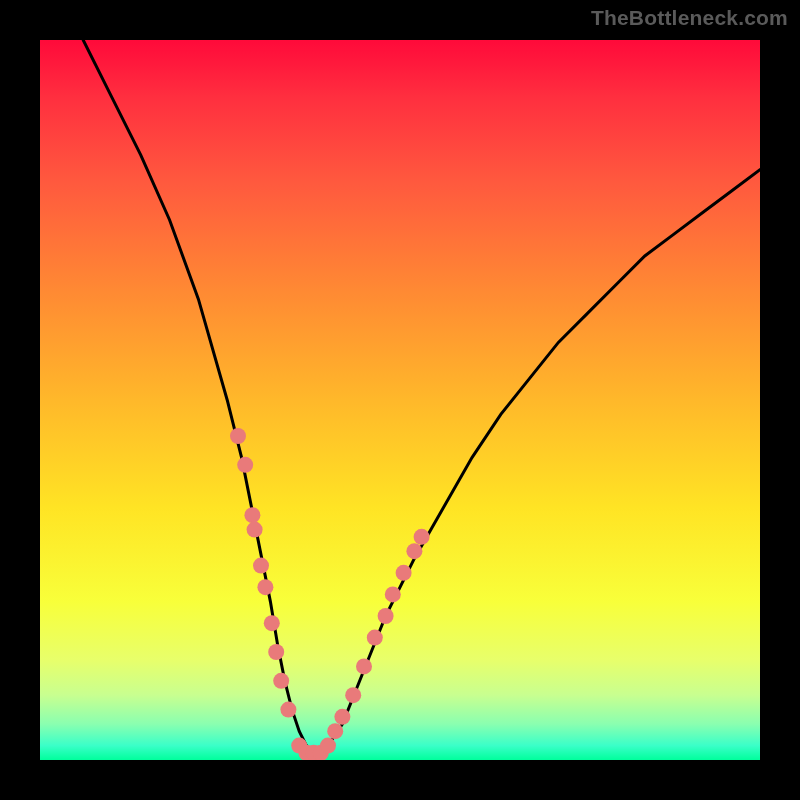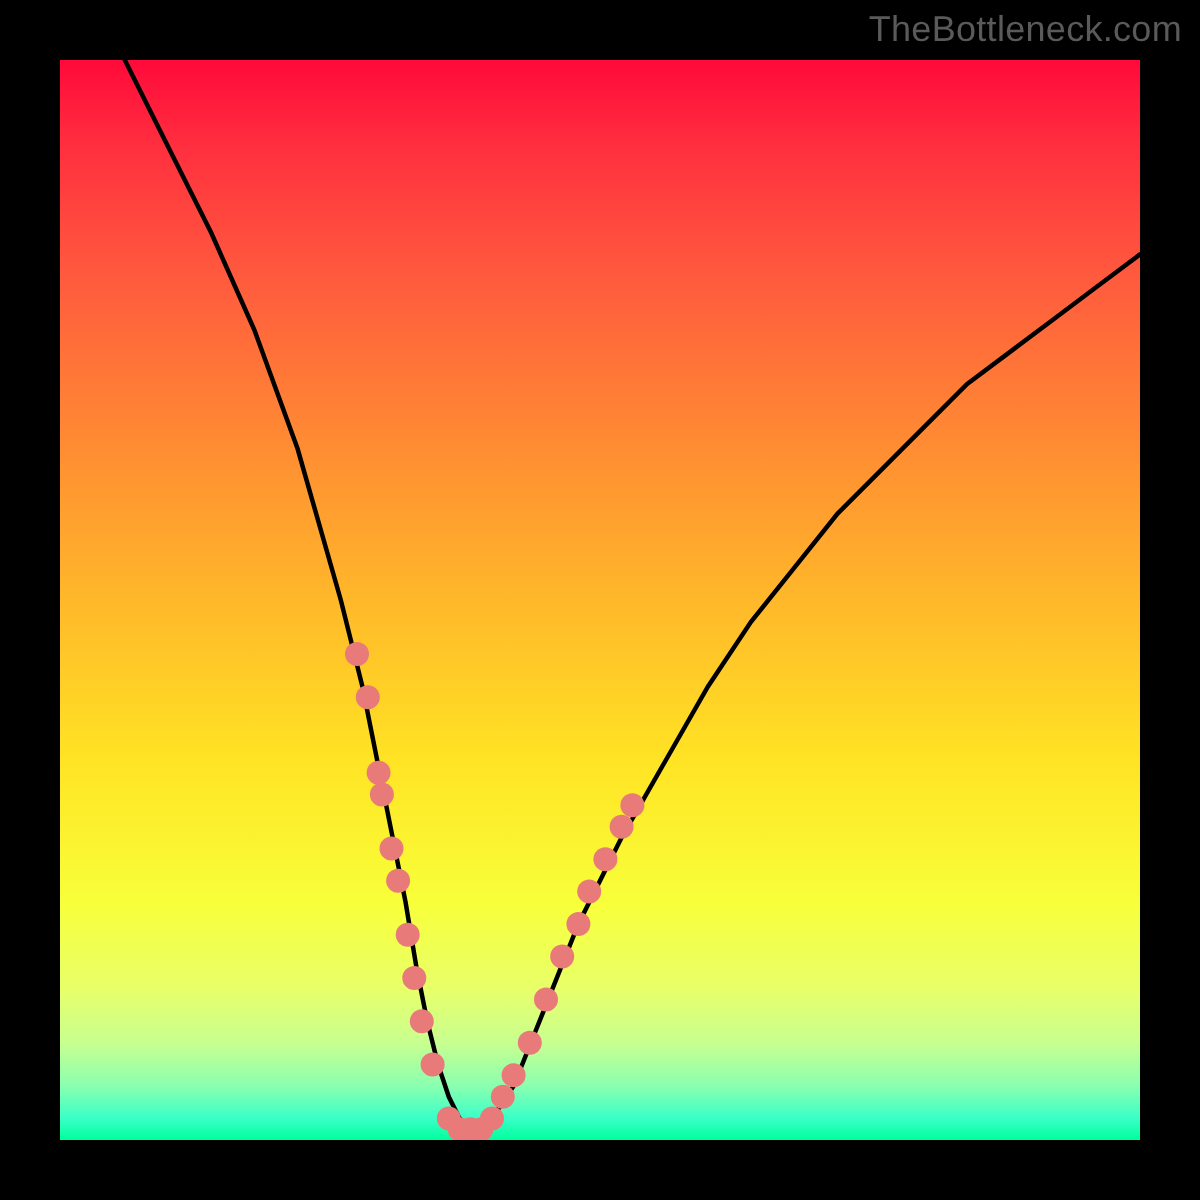--- a/index.html
+++ b/index.html
@@ -47,22 +47,22 @@
   }
   .curve {
     position: absolute;
     inset: 0;
   }
   .watermark {
     position: absolute;
     top: 6px;
     right: 12px;
     color: #5a5a5a;
-    font-size: 24px;
-    font-weight: 400;
+    font-size: 21px;
+    font-weight: 700;
     letter-spacing: 0.2px;
     user-select: none;
   }
 </style>
 </head>
 <body>
 
 <div class="frame">
 
   <div class="plot-area">

